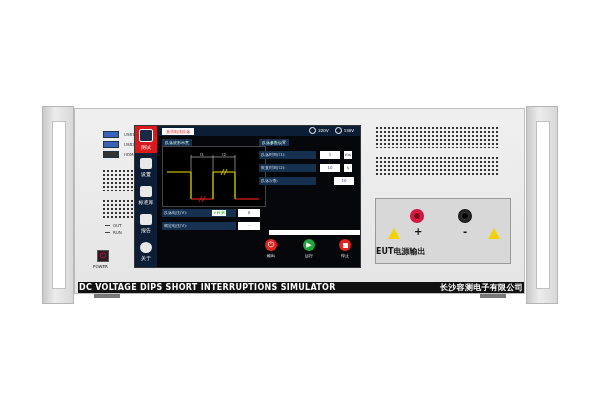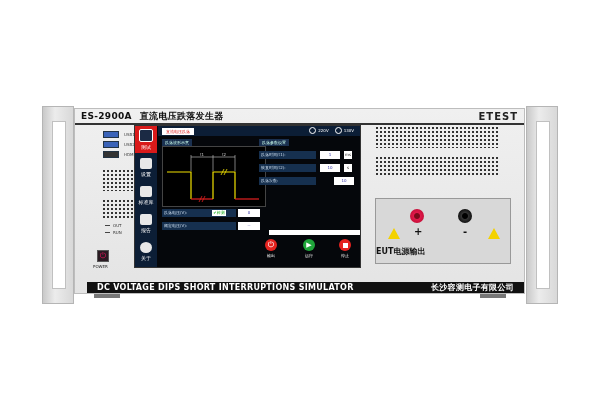--- a/index.html
+++ b/index.html
@@ -7,21 +7,21 @@
   .handle{position:absolute;top:106px;width:32px;height:198px;background:linear-gradient(90deg,#c9c9c9,#ececec 40%,#d8d8d8);border:1px solid #b5b5b5;box-sizing:border-box;}
   .handle .slot{position:absolute;top:14px;bottom:14px;left:9px;width:12px;background:#fff;border:1px solid #c0c0c0;}
   .handle.left{left:42px;}
   .handle.right{left:526px;}
   .foot{position:absolute;top:292px;width:26px;height:6px;background:#777;}
   .chassis{position:absolute;left:74px;top:108px;width:451px;height:186px;background:linear-gradient(180deg,#f0f0f0,#e4e4e4);border:1px solid #bdbdbd;box-sizing:border-box;}
   .topbar{position:absolute;left:0;top:0;right:0;height:14px;border-bottom:2px solid #333;display:flex;align-items:center;justify-content:space-between;padding:0 6px;}
   .model{font-weight:bold;font-size:9px;color:#111;letter-spacing:0.3px;}
   .model .cn{margin-left:8px;}
   .brand{font-weight:bold;font-size:10px;letter-spacing:1px;color:#222;}
-  .bottombar{position:absolute;left:12px;right:0;bottom:0;height:11px;background:#111;display:flex;align-items:center;justify-content:space-between;padding:0 10px;}
+  .bottombar{position:absolute;left:3px;right:0;bottom:0;height:11px;background:#111;display:flex;align-items:center;justify-content:space-between;padding:0 1px;}
   .bottombar span{color:#fff;font-weight:bold;font-size:8px;letter-spacing:0.3px;}
   .ports{position:absolute;left:10px;top:22px;width:50px;}
   .port{display:flex;align-items:center;margin-bottom:3px;}
   .port .p{width:14px;height:5px;background:#3a63b8;border:1px solid #234;margin-left:18px;}
   .port .p.hdmi{background:#333;}
   .port .l{font-size:4px;color:#444;margin-left:5px;}
   .vent{position:absolute;background-image:radial-gradient(#333 35%,transparent 40%);background-size:4px 4px;}
   .leds{position:absolute;left:30px;top:114px;font-size:4px;color:#333;}
   .leds div{margin-bottom:2px;}
   .leds i{display:inline-block;width:5px;height:1px;background:#444;margin-right:3px;vertical-align:middle;}
@@ -63,26 +63,20 @@
 <div class="handle left">
     <div class="slot"></div>
   </div>
 <div class="handle right">
     <div class="slot"></div>
   </div>
 <div class="foot" style="left:94px"></div>
 <div class="foot" style="left:480px"></div>
 
 <div class="chassis">
-  <div class="topbar">
-    <div class="model">
-      <span>ES-2900A</span><span class="cn">直流电压跌落发生器</span>
-    </div>
-    <div class="brand">ETEST</div>
-  </div>
 
   <div class="ports">
     <div class="port">
         <span class="p"></span>
         <span class="l">USB1</span>
       </div>
     <div class="port">
         <span class="p"></span>
         <span class="l">USB2</span>
       </div>

